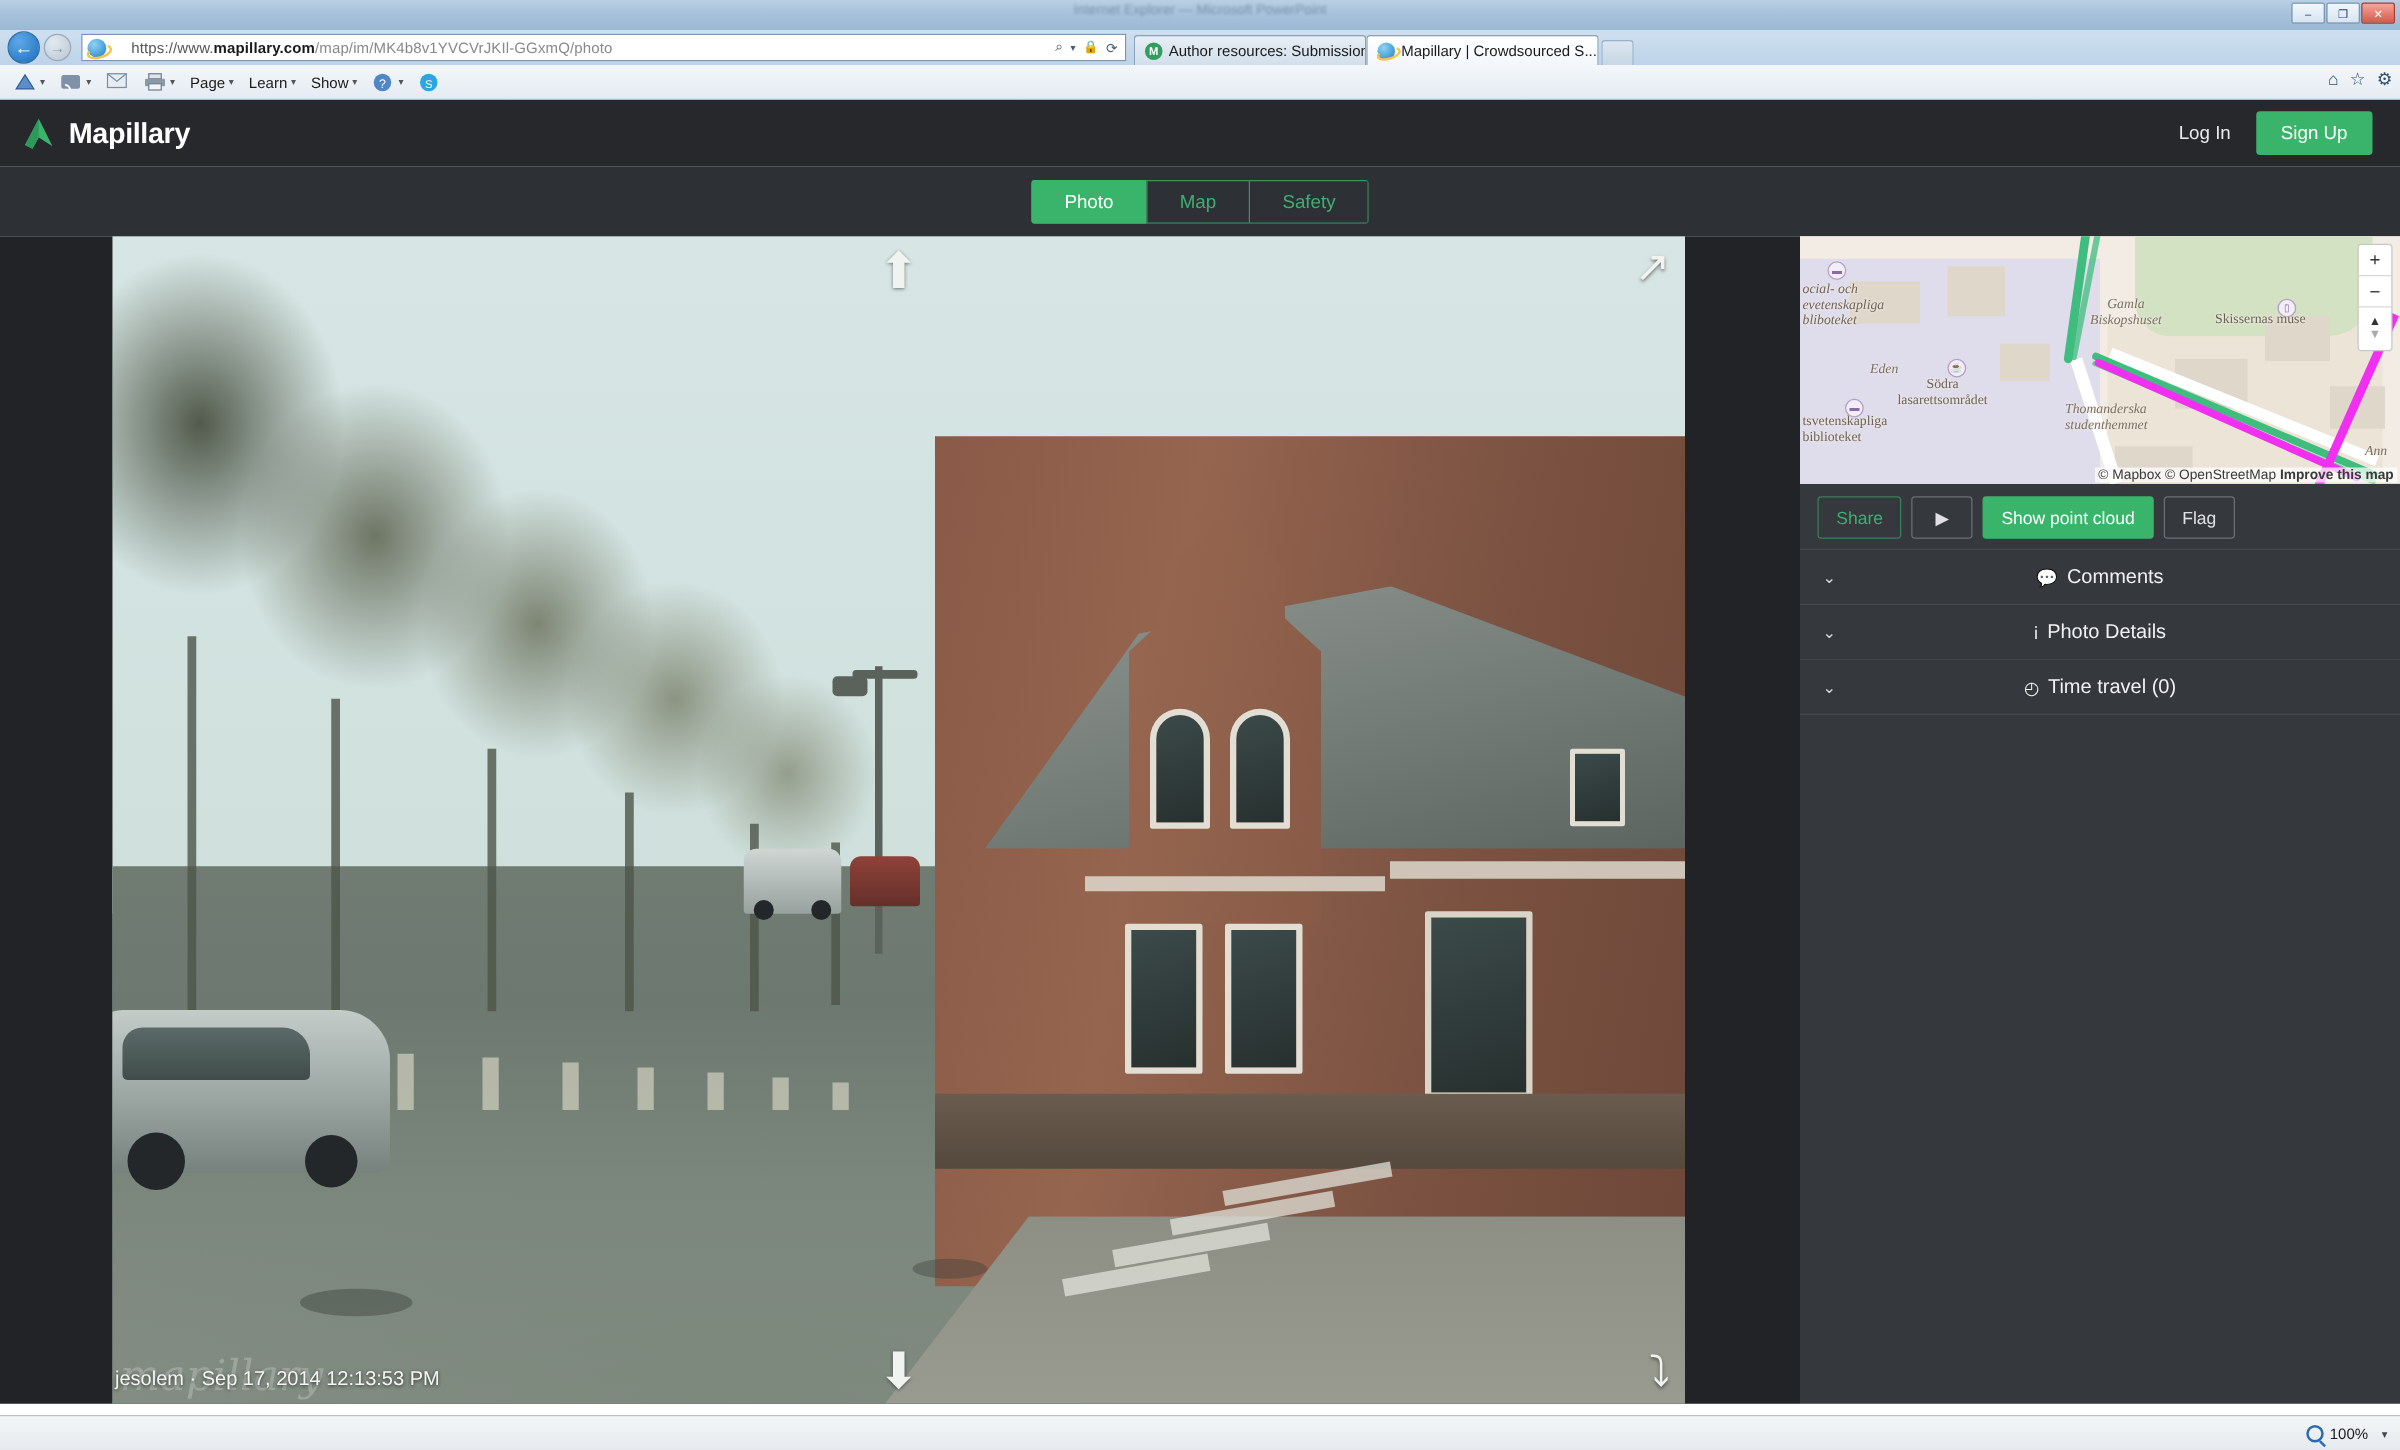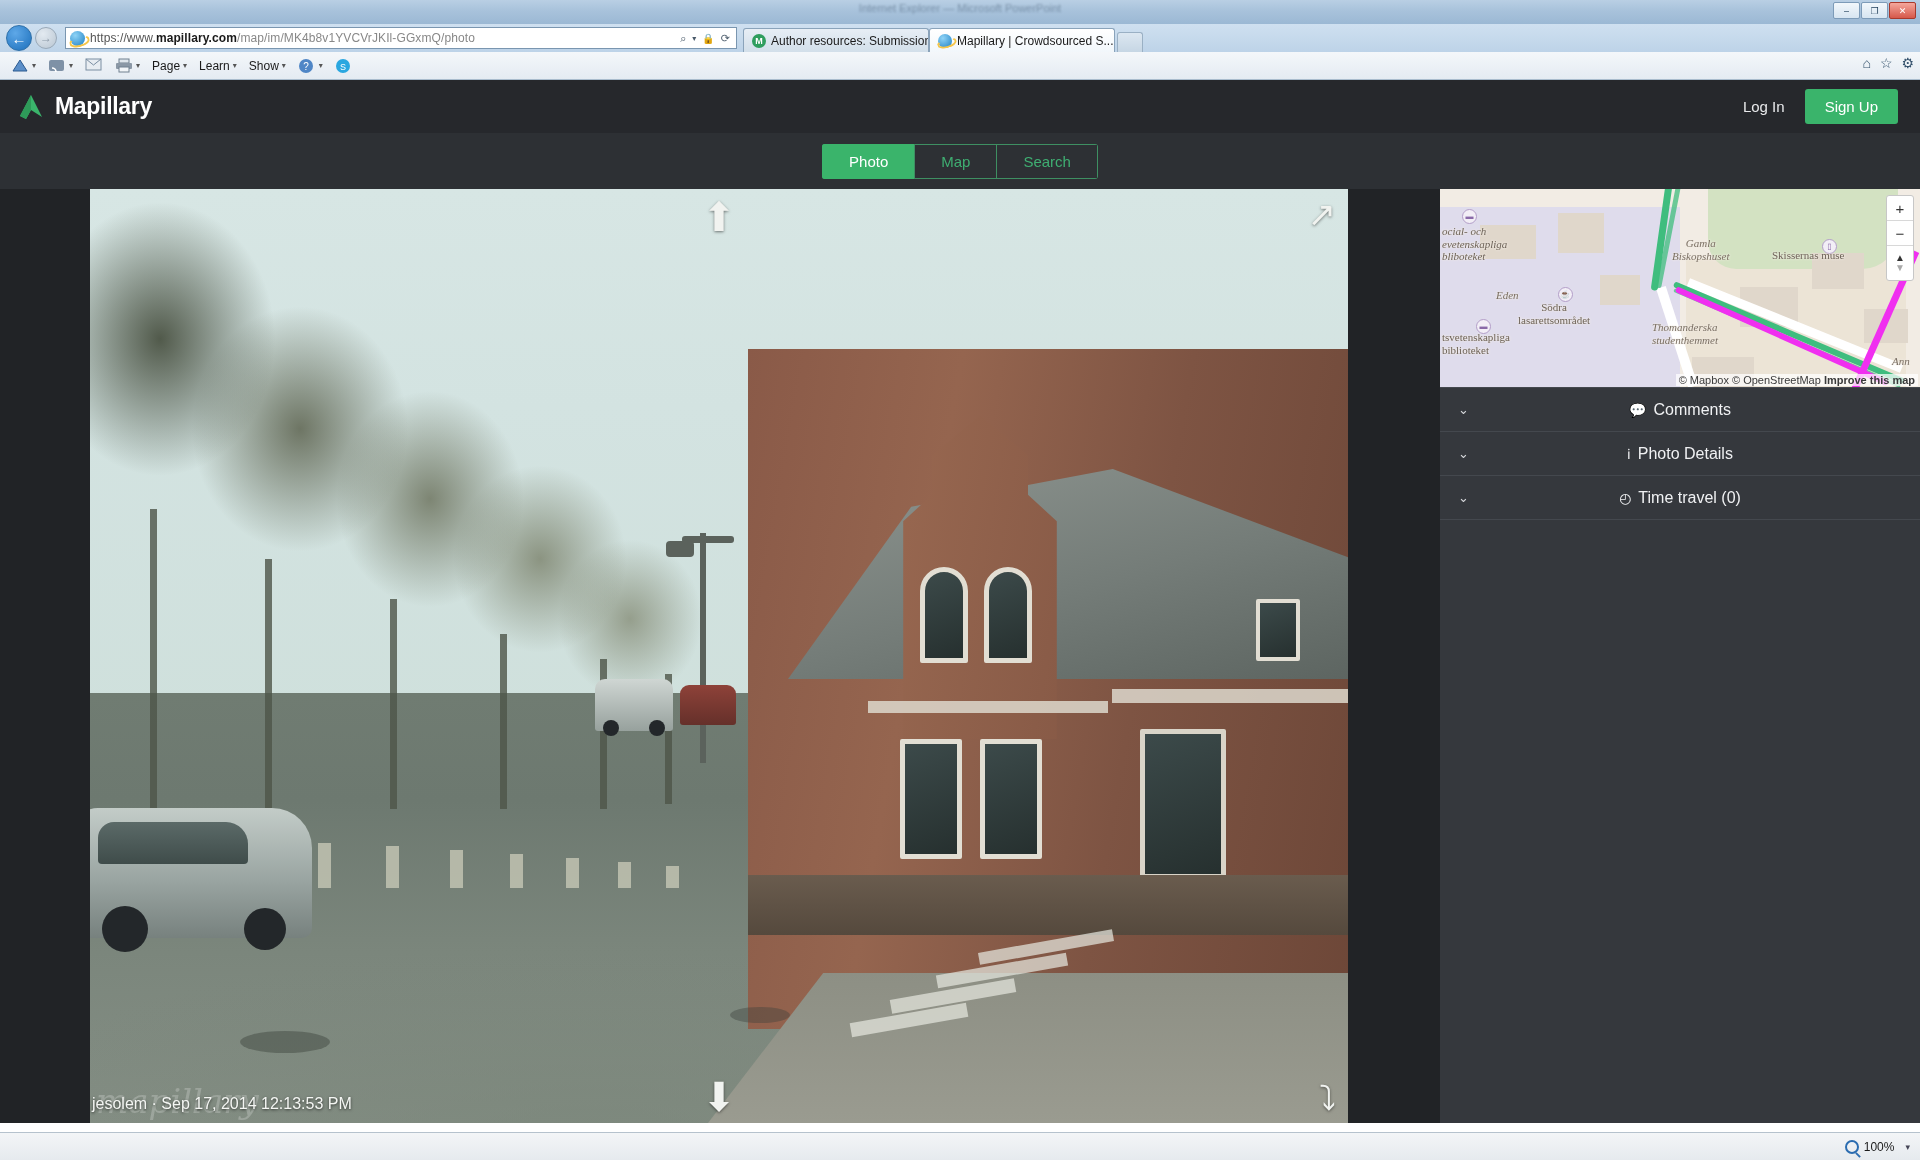--- a/index.html
+++ b/index.html
@@ -45,23 +45,23 @@
     color:#fff; font-size:15px; font-weight:bold;
   }
   .nav-fwd {
     width: 22px; height: 22px; margin-left: 3px; border-radius: 50%;
     background: radial-gradient(circle at 35% 30%, #e3eaf1, #b9c6d2);
     border: 1px solid #9aa9b8;
     display:flex; align-items:center; justify-content:center;
     color:#8c9aa8; font-size:12px;
   }
   .urlbar {
-    flex: 0 0 auto; width: 672px; height: 22px; margin-left: 8px;
+    flex: 0 0 auto; width: 836px; height: 22px; margin-left: 8px;
     background: #ffffff; border: 1px solid #7a96b0;
-    display: flex; align-items: center; padding: 0 4px; gap: 5px;
+    display: flex; align-items: center; padding: 0 4px; gap: 20px;
   }
   .ie-logo {
     width: 15px; height: 15px; border-radius: 50%;
     background: radial-gradient(circle at 35% 30%, #8fd3f6, #1b7fc4);
     position: relative; flex: 0 0 auto;
   }
   .ie-logo::after {
     content:''; position:absolute; left:-1px; top:5px; width:17px; height:7px;
     border: 2px solid #f5c64a; border-radius: 50%; border-top-color: transparent;
     transform: rotate(-16deg);
@@ -465,21 +465,21 @@
   <div class="mp-right">
     <a class="login-link">Log In</a>
     <button class="btn-signup">Sign Up</button>
   </div>
 </div>
 
 <div class="mp-subbar">
   <div class="segmented">
     <button class="seg active">Photo</button>
     <button class="seg">Map</button>
-    <button class="seg">Search</button>
+    <button class="seg">Safety</button>
   </div>
 </div>
 
 <div class="page-bg-left"></div>
 <div class="page-bg-right"></div>
 
 <div class="viewer">
   <div class="photo-sky"></div>
   <div class="photo-road"></div>
   <div class="road-shade"></div>
@@ -610,20 +610,26 @@
       </div>
     </div>
 
     <div class="mm-attr">
       <span>© Mapbox</span>
       <span>© OpenStreetMap</span>
       <b>Improve this map</b>
     </div>
   </div>
 
+  <div class="sb-actions">
+    <button class="sb-btn share">Share</button>
+    <button class="sb-btn play">▶</button>
+    <button class="sb-btn primary">Show point cloud</button>
+    <button class="sb-btn">Flag</button>
+  </div>
 
   <div class="accordion">
     <div class="acc-row">
       <span class="acc-caret">⌄</span>
       <span class="acc-title">
         <span class="acc-ico">💬</span>
         <span>Comments</span>
       </span>
     </div>
     <div class="acc-row">

